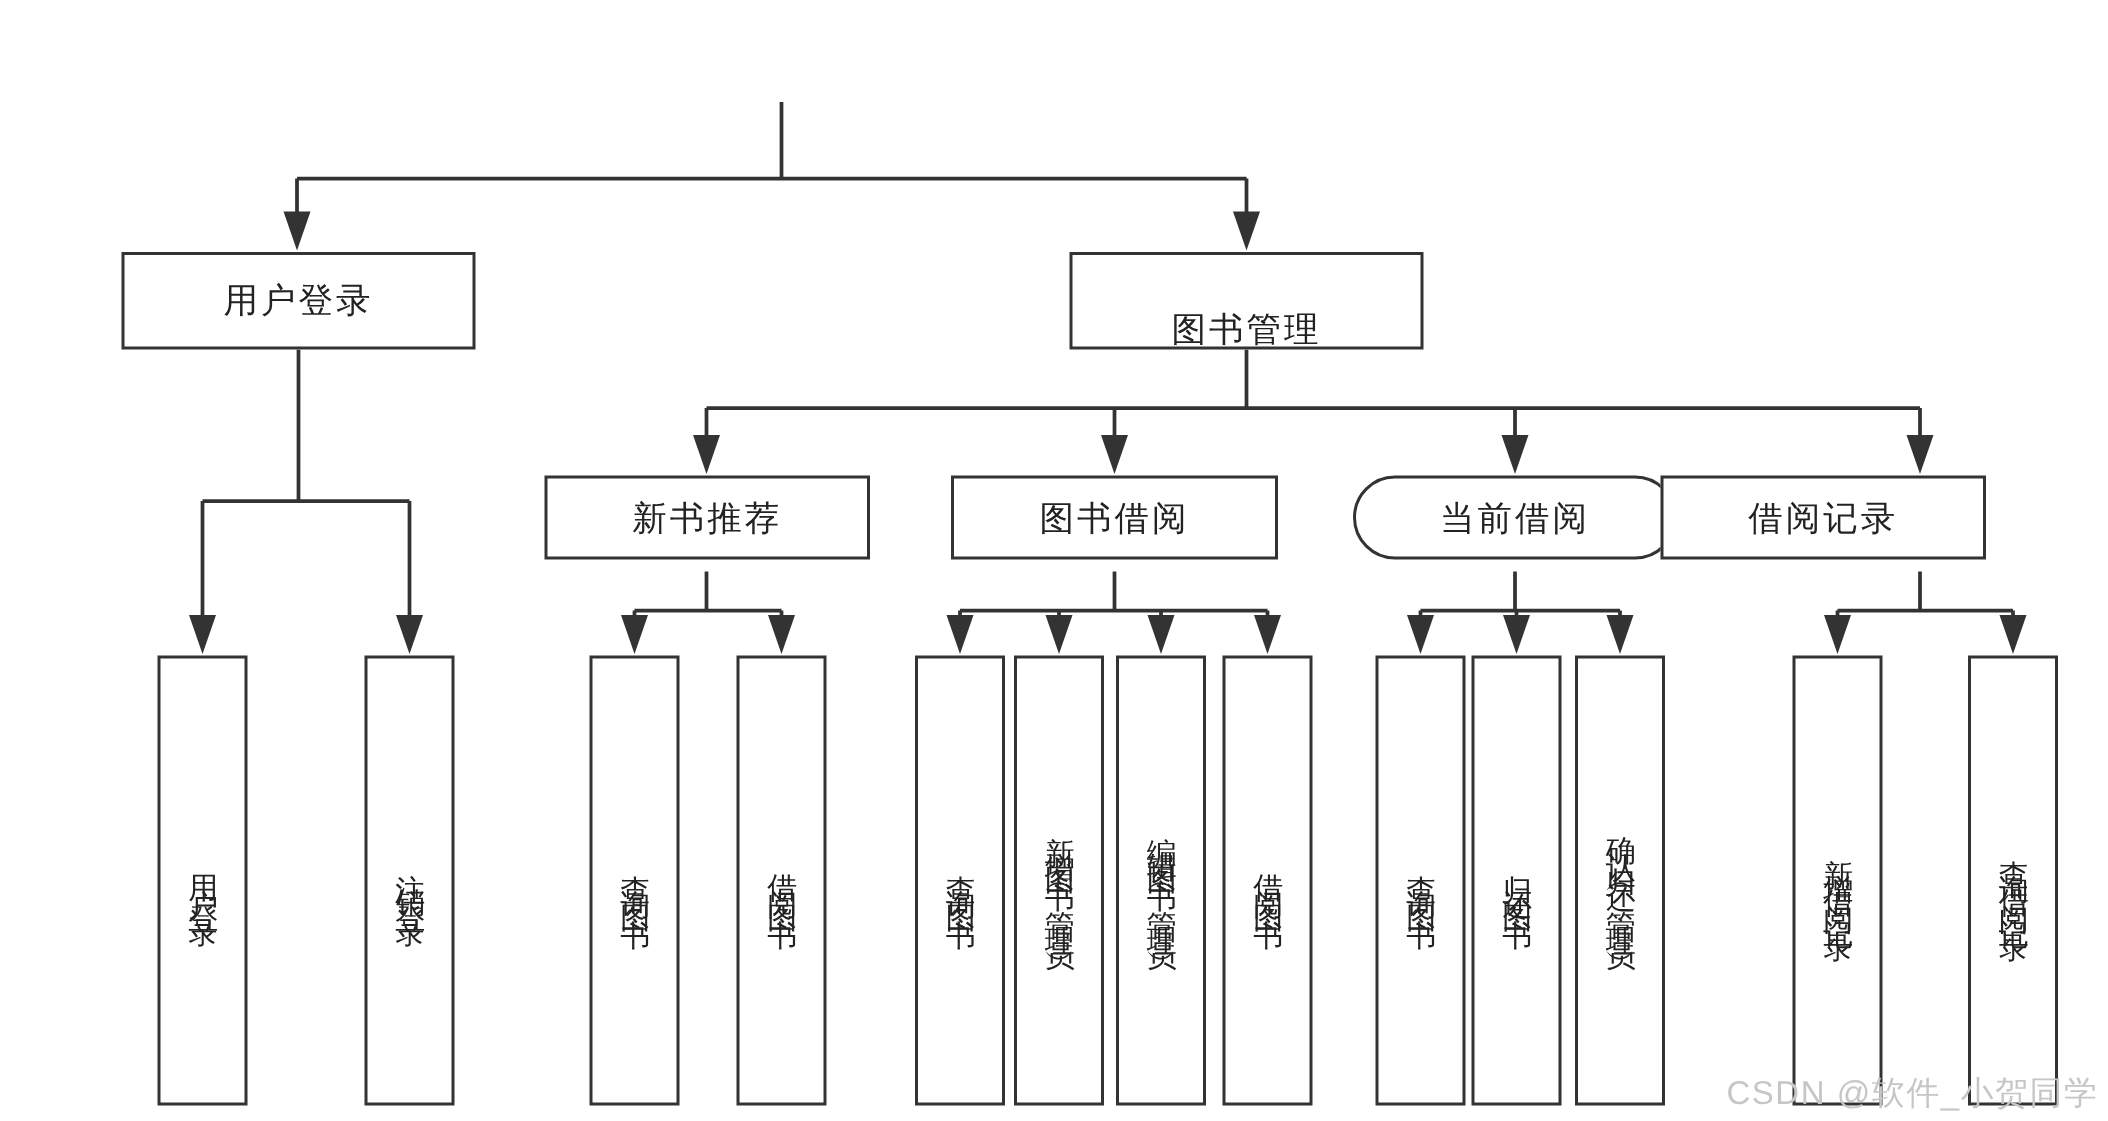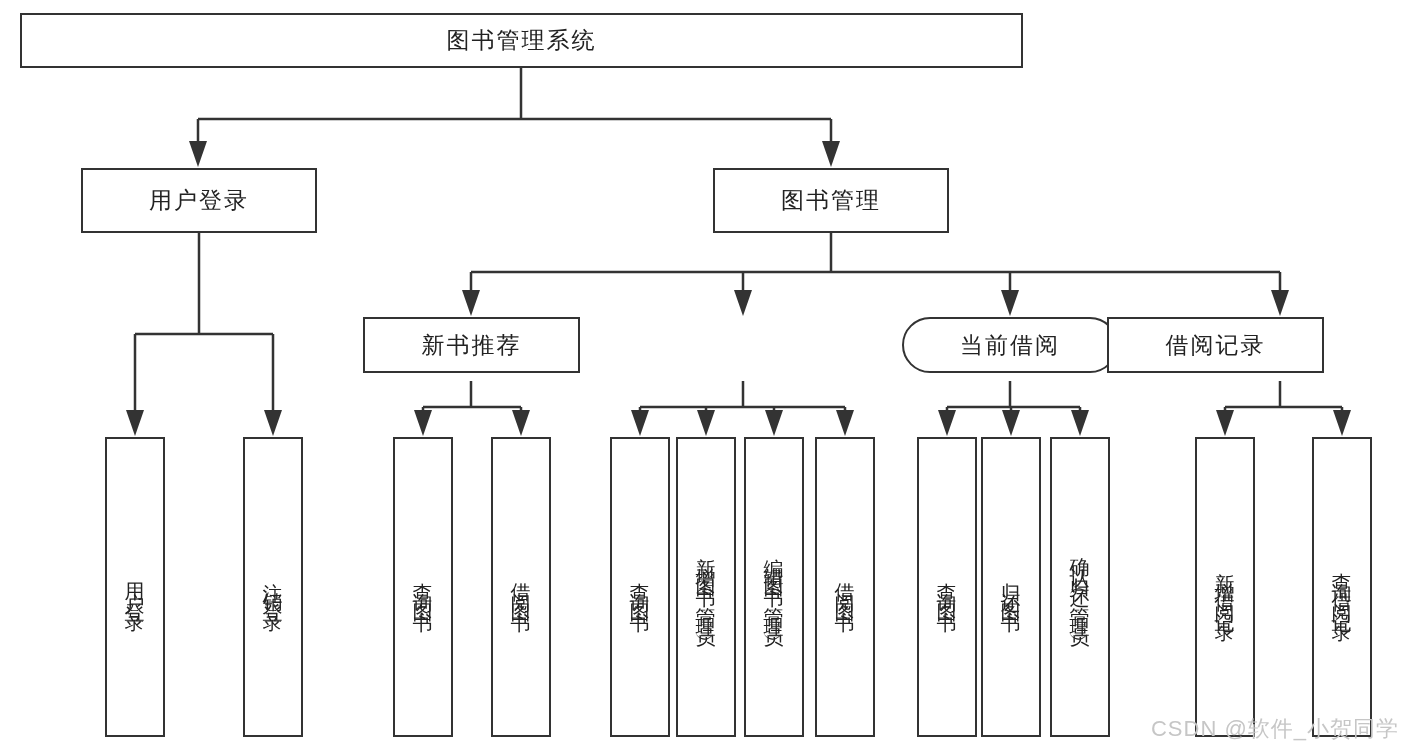--- a/index.html
+++ b/index.html
@@ -40,21 +40,21 @@
 
   .node.h-label span {
     font-size: 23px;
     letter-spacing: 2px;
     white-space: nowrap;
     line-height: 1;
   }
 
   .node.root  { left: 20px;  top: 13px;  width: 1003px; height: 55px; }
   .node.lvl2a { left: 81px;  top: 168px; width: 236px;  height: 65px; }
-  .node.lvl2b { left: 713px; top: 168px; width: 236px;  height: 65px; }
+  .node.lvl2b { left: 713px; top: 168px; width: 236px;  height: 65px; align-items: flex-end; }
 
   .node.lvl3 { top: 317px; height: 56px; text-align: right; }
   .node.l3a { left: 363px;  width: 217px; }
   .node.l3b { left: 634px;  width: 218px; }
   .node.l3c { left: 902px;  width: 216px; border-radius: 32px; }
   .node.l3d { left: 1107px; width: 217px; }
 
   .node.leaf { top: 437px; height: 300px; width: 60px; }
   .node.leaf span {
     writing-mode: vertical-rl;
@@ -118,33 +118,33 @@
       <polygon points="765,410 783,410 774,436"></polygon>
       <polygon points="836,410 854,410 845,436"></polygon>
       <polygon points="938,410 956,410 947,436"></polygon>
       <polygon points="1002,410 1020,410 1011,436"></polygon>
       <polygon points="1071,410 1089,410 1080,436"></polygon>
       <polygon points="1216,410 1234,410 1225,436"></polygon>
       <polygon points="1333,410 1351,410 1342,436"></polygon>
     </g>
   </svg>
 
-  <div class="node root h-label">
-    <span>图书管理系统</span>
-  </div>
 
   <div class="node lvl2a h-label">
     <span>用户登录</span>
   </div>
   <div class="node lvl2b h-label">
     <span>图书管理</span>
   </div>
 
   <div class="node lvl3 l3a h-label">
     <span>新书推荐</span>
+  </div>
+  <div class="node lvl3 l3b h-label">
+    <span>图书借阅</span>
   </div>
   <div class="node lvl3 l3c h-label">
     <span>当前借阅</span>
   </div>
   <div class="node lvl3 l3d h-label">
     <span>借阅记录</span>
   </div>
 
   <div class="node leaf x1a">
     <span>用户登录</span>

